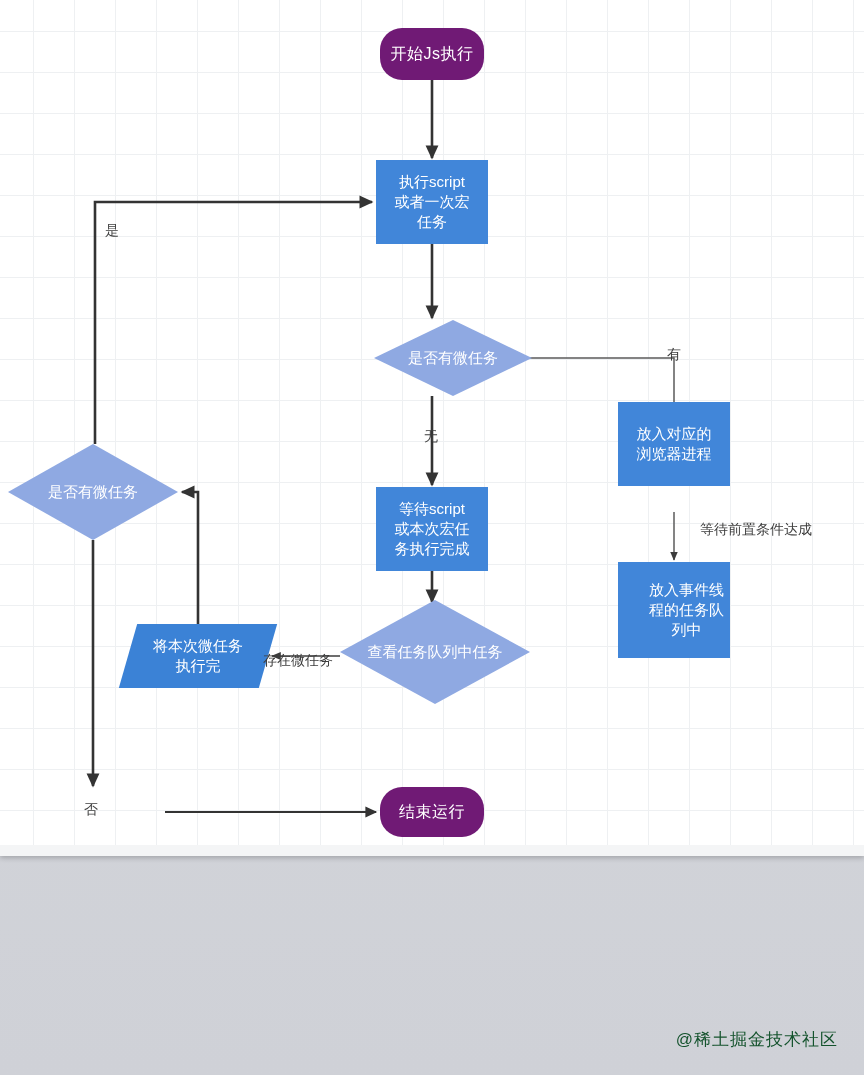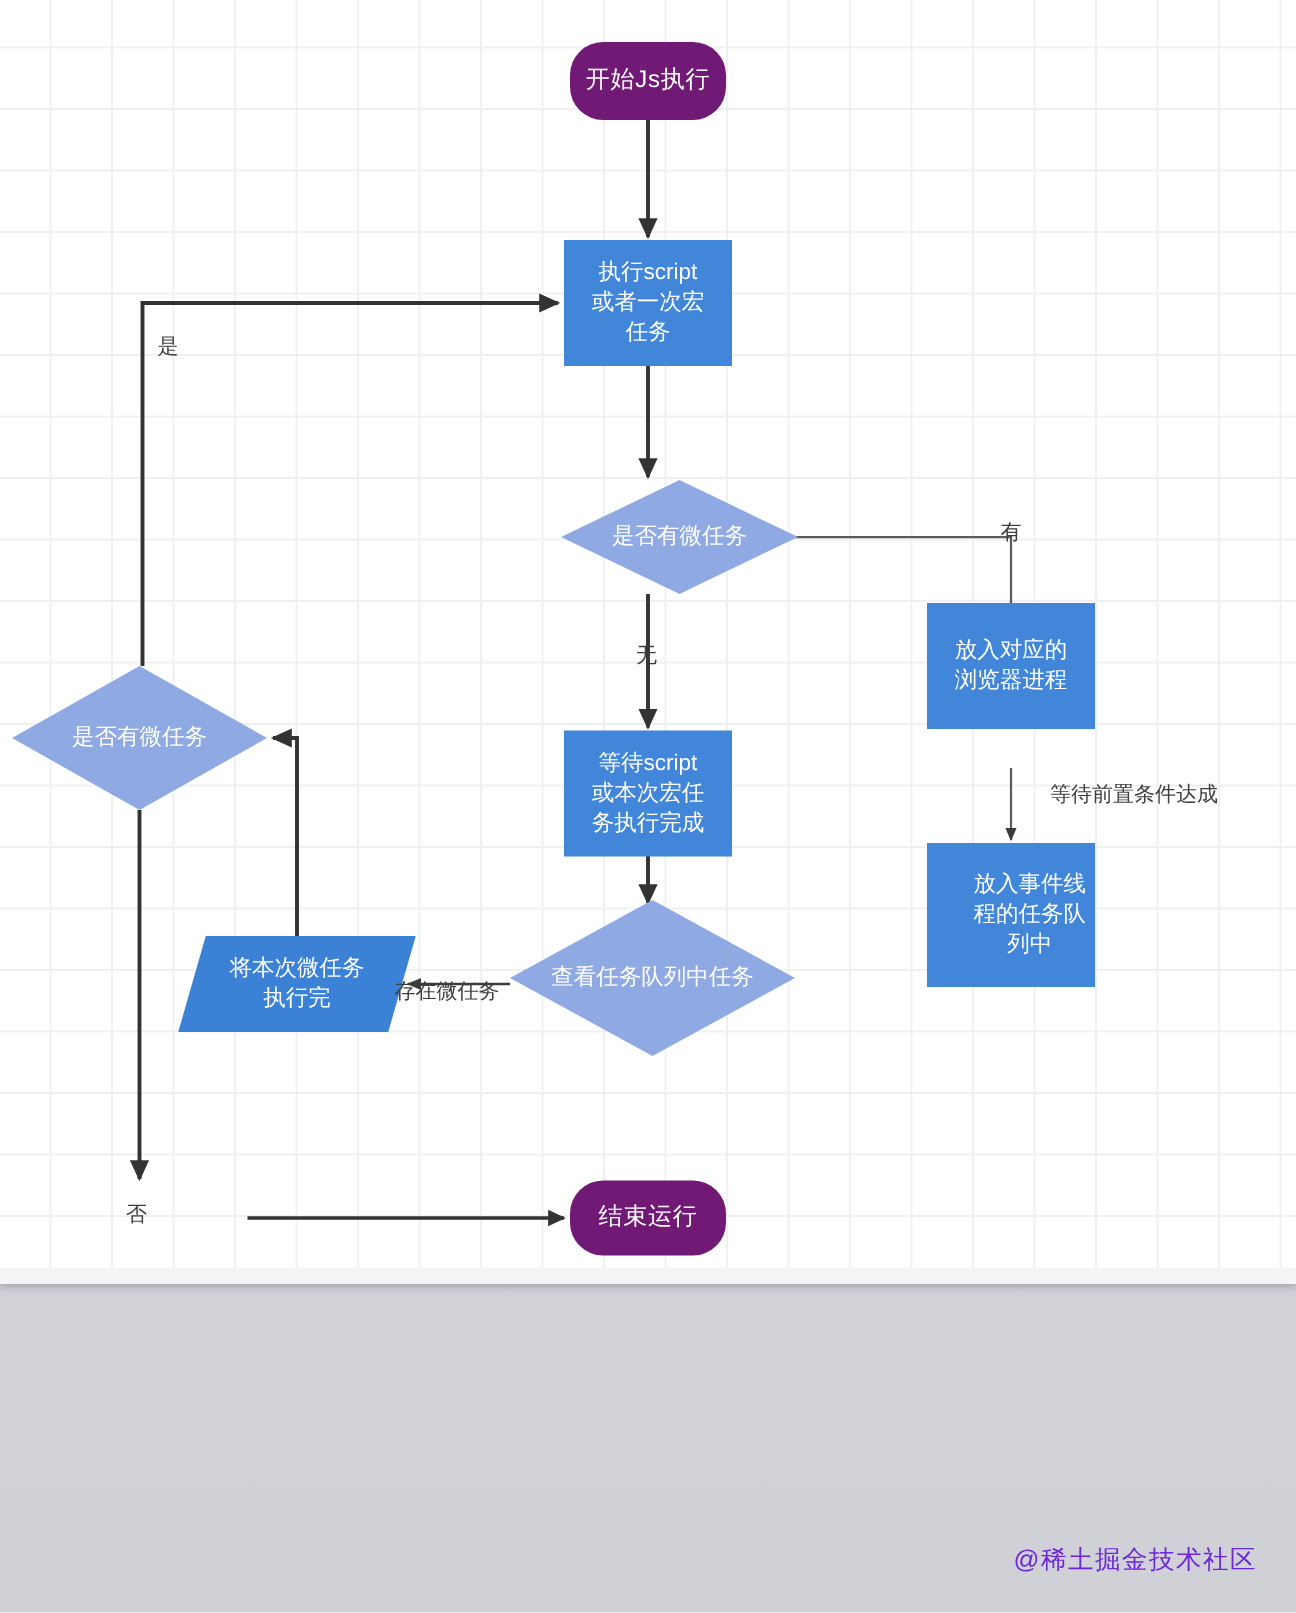--- a/index.html
+++ b/index.html
@@ -125,21 +125,21 @@
     color: #3d3d3d;
     white-space: nowrap;
   }
 
   
   .watermark {
     position: absolute;
     right: 26px;
     bottom: 24px;
     font-size: 17px;
-    color: #6d28d9;
+    color: #14532d;
     letter-spacing: 1px;
     user-select: none;
   }
 </style>
 </head>
 <body>
 
 <div id="root">
 
   <div class="page-backdrop"></div>

